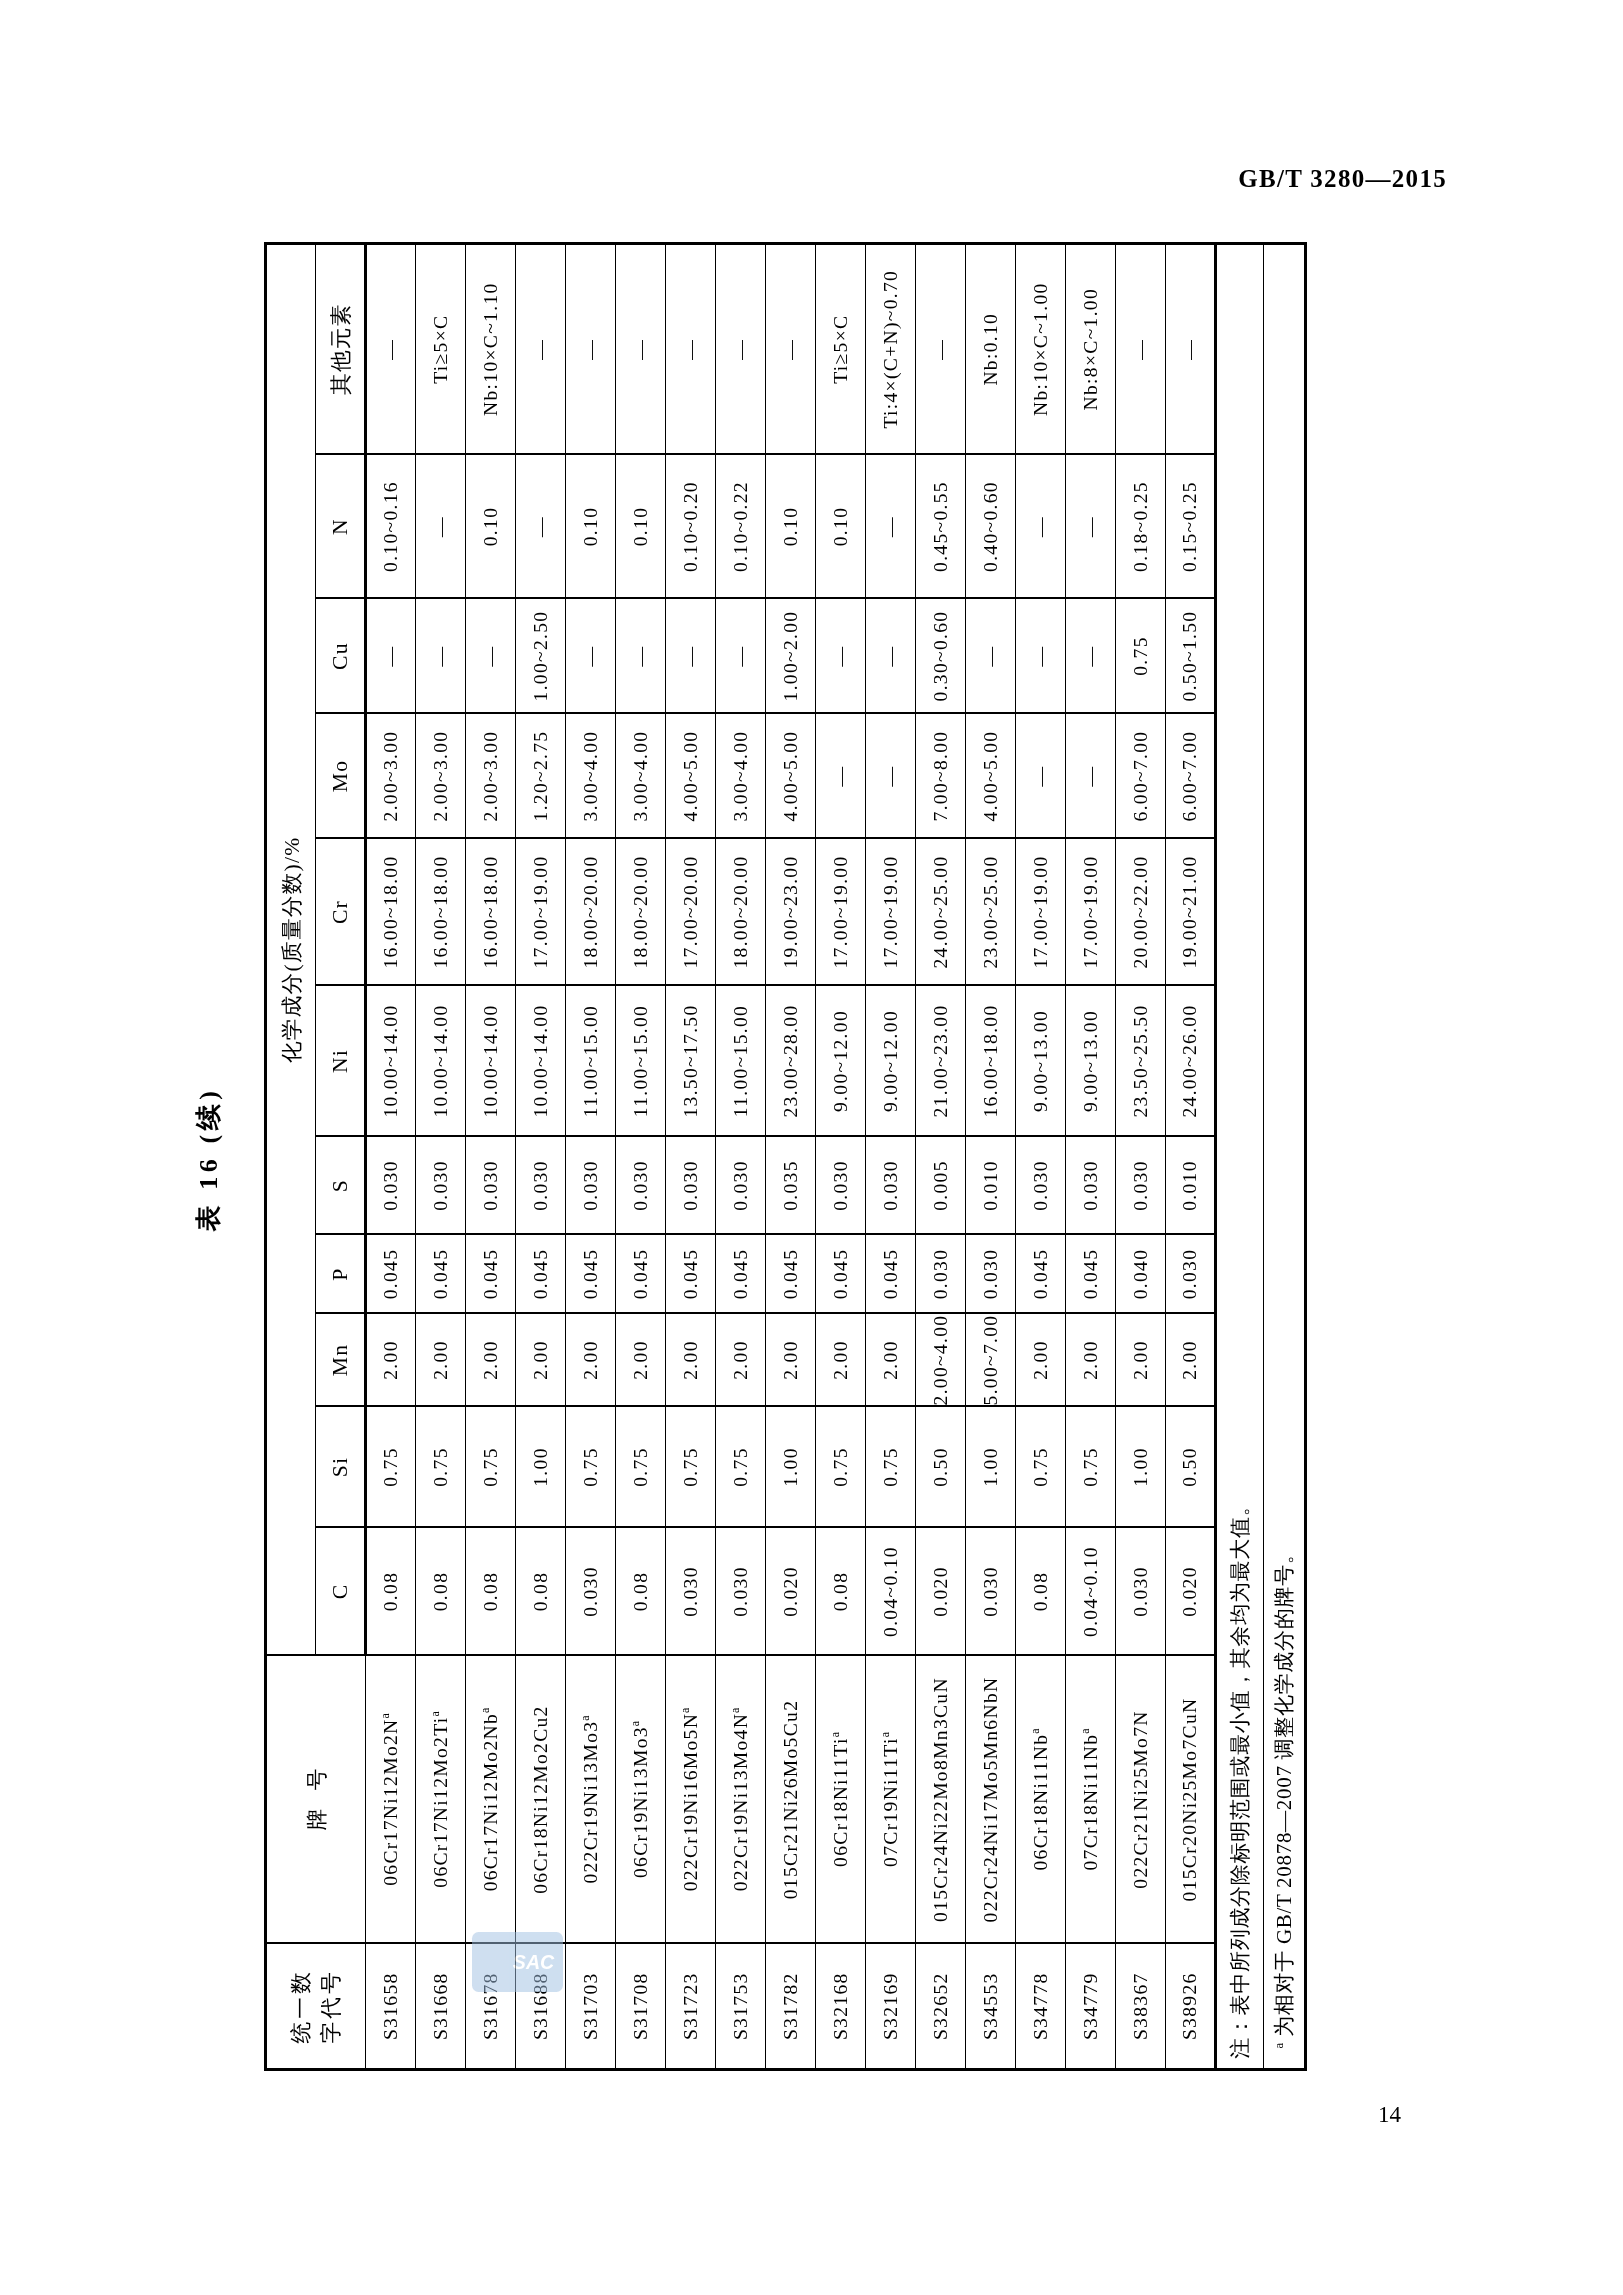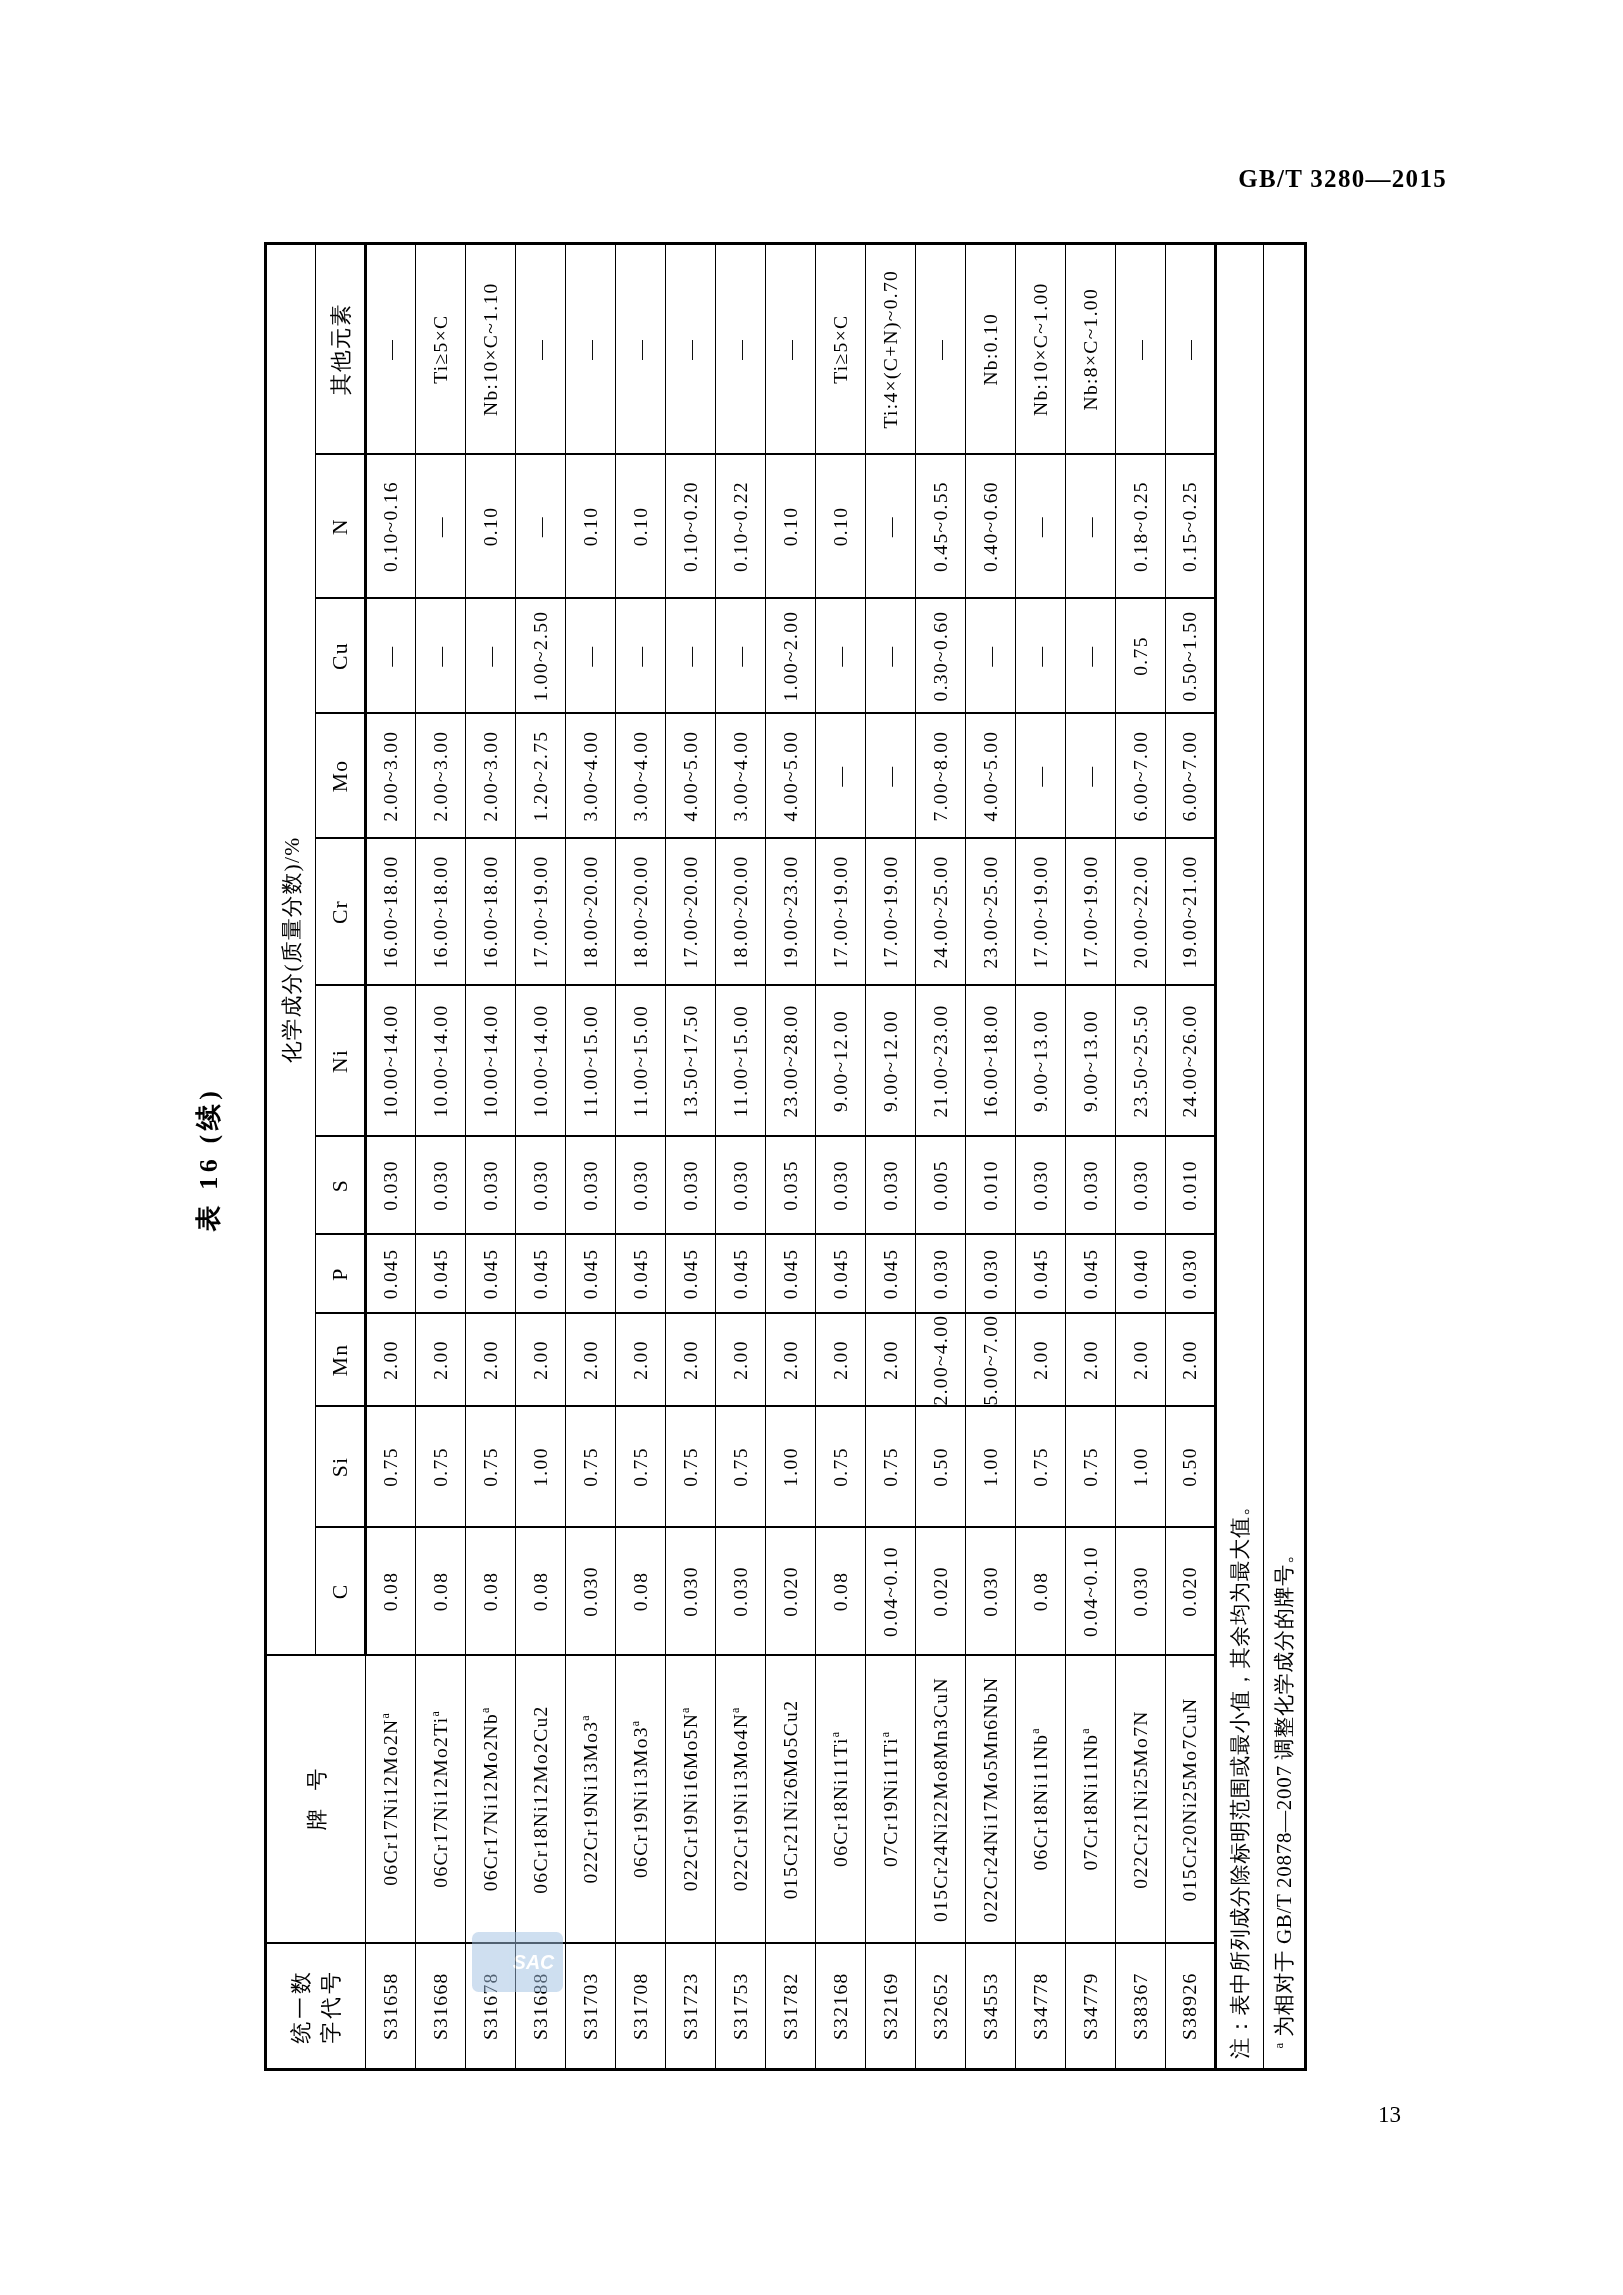--- a/index.html
+++ b/index.html
@@ -374,16 +374,16 @@
           </td>
         </tr>
       </tbody>
     </table>
   </div>
 
   <div class="watermark" style="background: rgb(159, 192, 226);">
     <span>SAC</span>
   </div>
 
-  <div class="page-number">13</div>
+  <div class="page-number">14</div>
 
 </div>
 
 
 </body></html>

